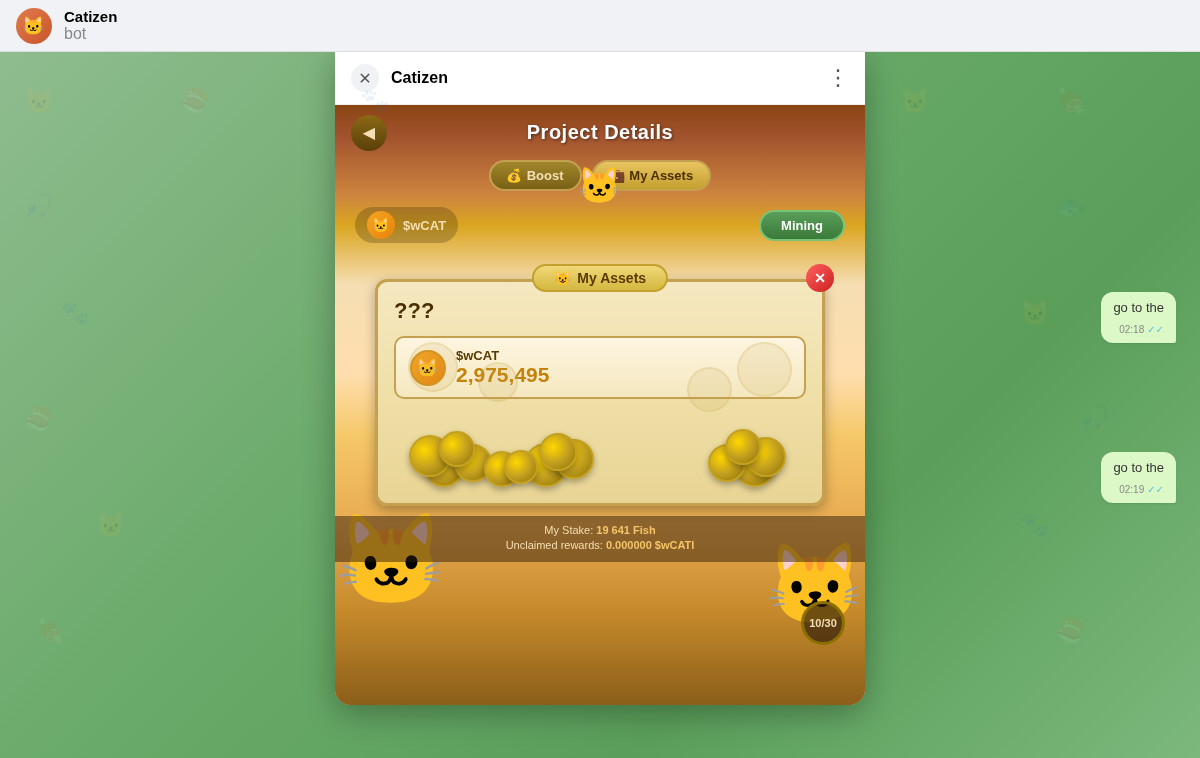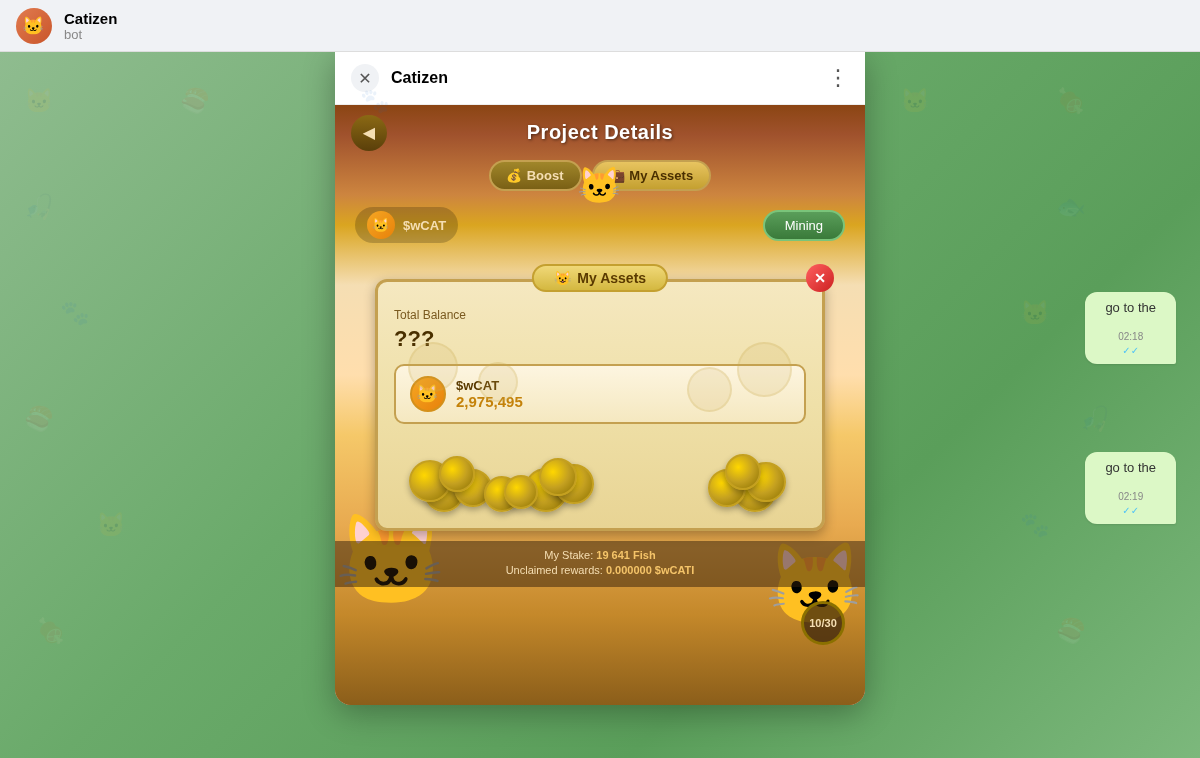--- a/index.html
+++ b/index.html
@@ -51,21 +51,21 @@
       flex-direction: column;
     }
 
     .tg-header-name {
       font-size: 15px;
       font-weight: 600;
       color: #000;
     }
 
     .tg-header-sub {
-      font-size: 13px;
+      font-size: 16px;
       color: #888;
     }
 
     
     .chat-area {
       position: absolute;
       top: 52px;
       left: 0; right: 0; bottom: 0;
     }
 
@@ -111,37 +111,36 @@
       box-shadow: 0 1px 3px rgba(0,0,0,0.1);
       white-space: nowrap;
     }
 
     
     .chat-bubble-right {
       position: absolute;
       right: 24px;
       background: #dcf8c6;
       border-radius: 12px 12px 2px 12px;
-      padding: 8px 20px;
+      padding: 8px 12px;
       font-size: 13px;
       color: #333;
       max-width: 200px;
       box-shadow: 0 1px 2px rgba(0,0,0,0.1);
     }
 
     .chat-bubble-right .time-stamp {
       font-size: 10px;
       color: #888;
       text-align: right;
-      margin-top: 16px;
+      margin-top: 9px;
       display: flex;
       justify-content: flex-end;
       align-items: center;
       gap: 3px;
-      flex-direction: column;
     }
 
     .bubble-1 {
       top: 240px;
       right: 24px;
     }
 
     .bubble-2 {
       top: 400px;
       right: 24px;
@@ -323,21 +322,21 @@
       font-weight: 600;
     }
 
     .mining-btn {
       background: linear-gradient(to bottom, #5a9e5a, #3a7a3a);
       color: #fff;
       border: 2px solid #7ac47a;
       border-radius: 20px;
       padding: 6px 20px;
       font-size: 13px;
-      font-weight: 400;
+      font-weight: 700;
       cursor: pointer;
     }
 
     
     .cat-mascot-top {
       position: absolute;
       top: 60px;
       left: 50%;
       transform: translateX(-50%);
       font-size: 36px;
@@ -432,21 +431,21 @@
       flex: 1;
     }
 
     .asset-name {
       font-size: 13px;
       font-weight: bold;
       color: #5a3a00;
     }
 
     .asset-amount {
-      font-size: 15px;
+      font-size: 21px;
       font-weight: bold;
       color: #c4820a;
     }
 
     
     .coins-area {
       position: relative;
       height: 80px;
       margin-top: 8px;
       display: flex;
@@ -643,21 +642,20 @@
         </div>
         <div class="close-assets">
           <span>✕</span>
         </div>
 
         <div class="ghost-coin" style="width:50px;height:50px;top:60px;left:30px;"></div>
         <div class="ghost-coin" style="width:40px;height:40px;top:80px;left:100px;"></div>
         <div class="ghost-coin" style="width:55px;height:55px;top:60px;right:30px;"></div>
         <div class="ghost-coin" style="width:45px;height:45px;top:85px;right:90px;"></div>
 
-        <div class="total-balance-label">Total Balance</div>
         <div class="total-balance-value">???</div>
 
         <div class="asset-card">
           <div class="asset-icon">🐱</div>
           <div class="asset-info">
             <div class="asset-name">$wCAT</div>
             <div class="asset-amount">2,975,495</div>
           </div>
         </div>
 

